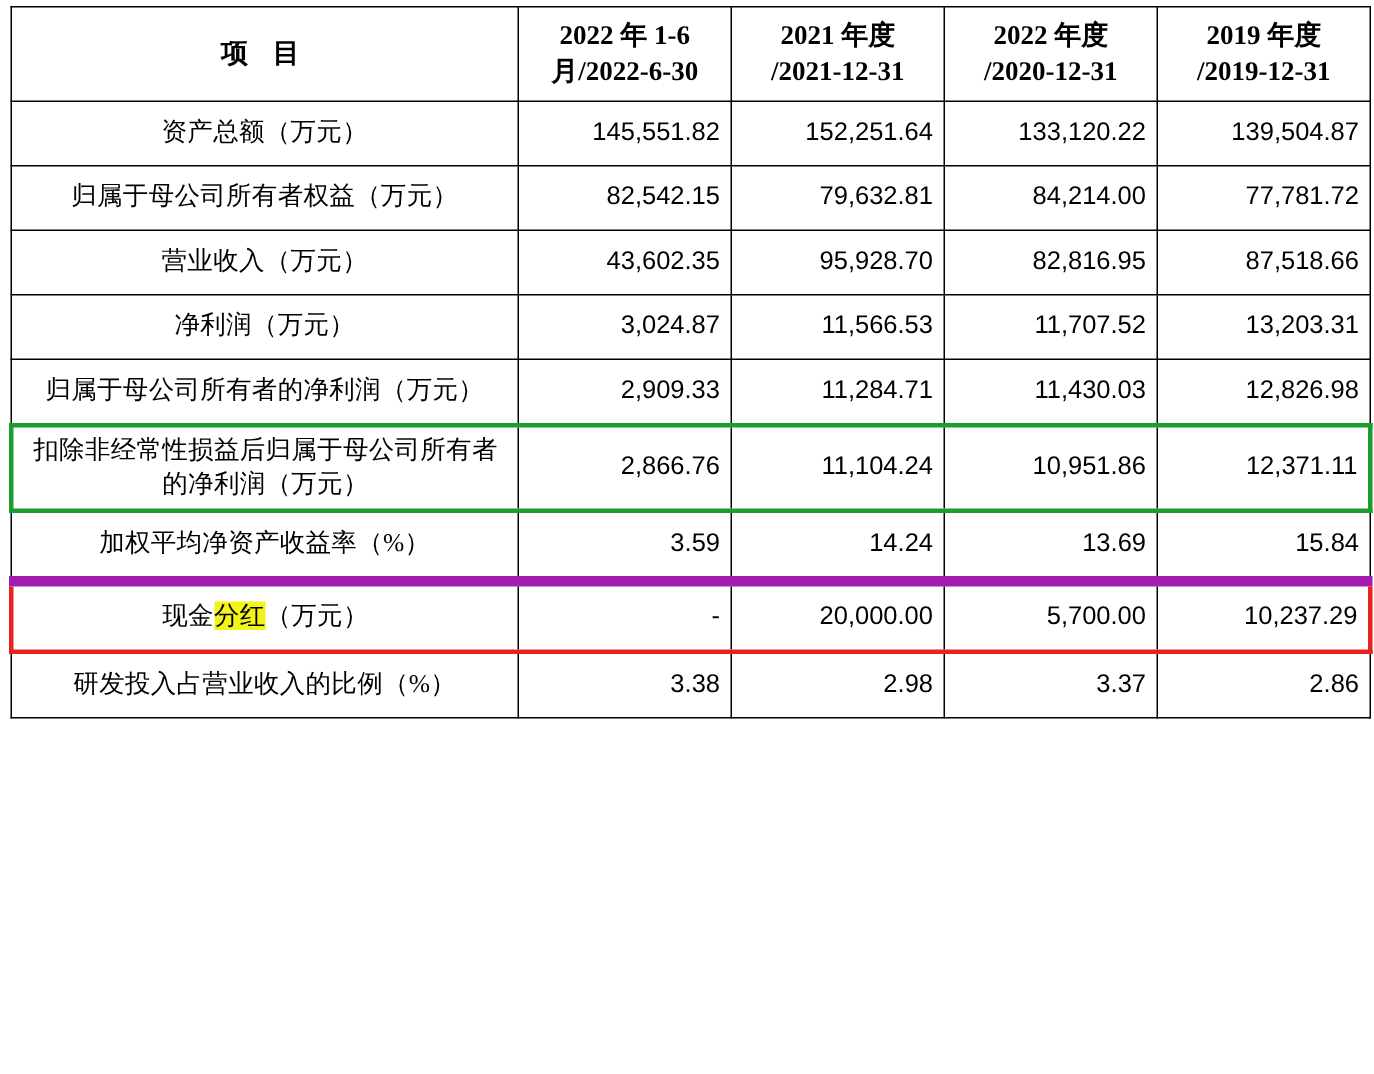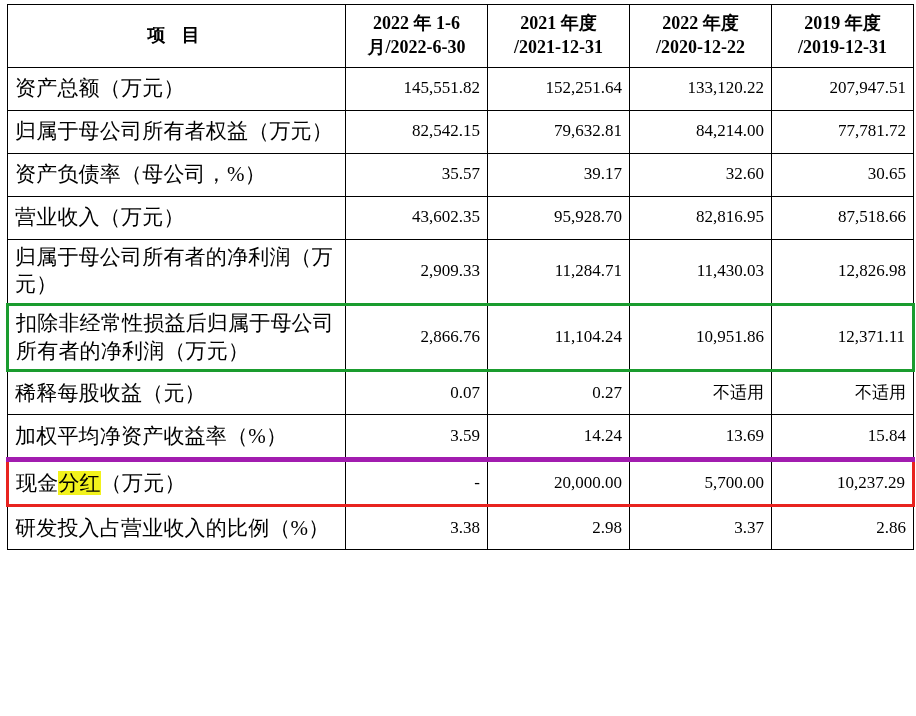--- a/index.html
+++ b/index.html
@@ -45,44 +45,44 @@
     font-size: 18px;
     padding: 7px 6px;
   }
   th.head-item {
     letter-spacing: 6px;
   }
   th .hl1 { display: block; }
   th .hl2 { display: block; }
 
   td.label {
-    text-align: left;
-    font-size: 21px;
+    text-align: center;
+    font-size: 17px;
     letter-spacing: 0.2px;
   }
   td.num {
     text-align: right;
     font-size: 17px;
-    font-family: Liberation Serif, serif;
+    font-family: Liberation Sans, sans-serif;
   }
 
   
   tr.green-box > td {
     border-top: 3px solid #1a9c2e;
     border-bottom: 3px solid #1a9c2e;
   }
   tr.green-box > td:first-child {
     border-left: 3px solid #1a9c2e;
   }
   tr.green-box > td:last-child {
     border-right: 3px solid #1a9c2e;
     margin-top: 46px;
   }
   tr.red-box > td {
-    border-top: 5px solid #a21caf;
+    border-top: 7px solid #a21caf;
     border-bottom: 3px solid #e8231f;
   }
   tr.red-box > td:first-child {
     border-left: 3px solid #e8231f;
   }
   tr.red-box > td:last-child {
     border-right: 3px solid #e8231f;
   }
   .mark {
     background: #f2f21c;
@@ -110,77 +110,70 @@
         <th>
           <span class="hl1">2022 年 1-6</span>
           <span class="hl2">月/2022-6-30</span>
         </th>
         <th>
           <span class="hl1">2021 年度</span>
           <span class="hl2">/2021-12-31</span>
         </th>
         <th>
           <span class="hl1">2022 年度</span>
-          <span class="hl2">/2020-12-22</span>
+          <span class="hl2">/2020-12-31</span>
         </th>
         <th>
           <span class="hl1">2019 年度</span>
           <span class="hl2">/2019-12-31</span>
         </th>
       </tr>
     </thead>
     <tbody id="fin-body">
         <tr class="row-short">
           <td class="label">资产总额（万元）</td>
           <td class="num">145,551.82</td>
           <td class="num">152,251.64</td>
           <td class="num">133,120.22</td>
-          <td class="num">207,947.51</td>
+          <td class="num">139,504.87</td>
         </tr>
         <tr class="row-short">
           <td class="label">归属于母公司所有者权益（万元）</td>
           <td class="num">82,542.15</td>
           <td class="num">79,632.81</td>
           <td class="num">84,214.00</td>
           <td class="num">77,781.72</td>
         </tr>
         <tr class="row-short">
-          <td class="label">资产负债率（母公司，%）</td>
-          <td class="num">35.57</td>
-          <td class="num">39.17</td>
-          <td class="num">32.60</td>
-          <td class="num">30.65</td>
-        </tr>
-        <tr class="row-short">
           <td class="label">营业收入（万元）</td>
           <td class="num">43,602.35</td>
           <td class="num">95,928.70</td>
           <td class="num">82,816.95</td>
           <td class="num">87,518.66</td>
+        </tr>
+        <tr class="row-short">
+          <td class="label">净利润（万元）</td>
+          <td class="num">3,024.87</td>
+          <td class="num">11,566.53</td>
+          <td class="num">11,707.52</td>
+          <td class="num">13,203.31</td>
         </tr>
         <tr class="row-short">
           <td class="label">归属于母公司所有者的净利润（万元）</td>
           <td class="num">2,909.33</td>
           <td class="num">11,284.71</td>
           <td class="num">11,430.03</td>
           <td class="num">12,826.98</td>
         </tr>
         <tr class="green-box row-tall">
           <td class="label">扣除非经常性损益后归属于母公司所有者的净利润（万元）</td>
           <td class="num">2,866.76</td>
           <td class="num">11,104.24</td>
           <td class="num">10,951.86</td>
           <td class="num">12,371.11</td>
-        </tr>
-        <tr class="row-short">
-          <td class="label">稀释每股收益（元）</td>
-          <td class="num">0.07</td>
-          <td class="num">0.27</td>
-          <td class="num">不适用</td>
-          <td class="num">不适用</td>
         </tr>
         <tr class="row-short">
           <td class="label">加权平均净资产收益率（%）</td>
           <td class="num">3.59</td>
           <td class="num">14.24</td>
           <td class="num">13.69</td>
           <td class="num">15.84</td>
         </tr>
         <tr class="red-box row-short">
           <td class="label">现金<span class="mark">分红</span>（万元）</td>

